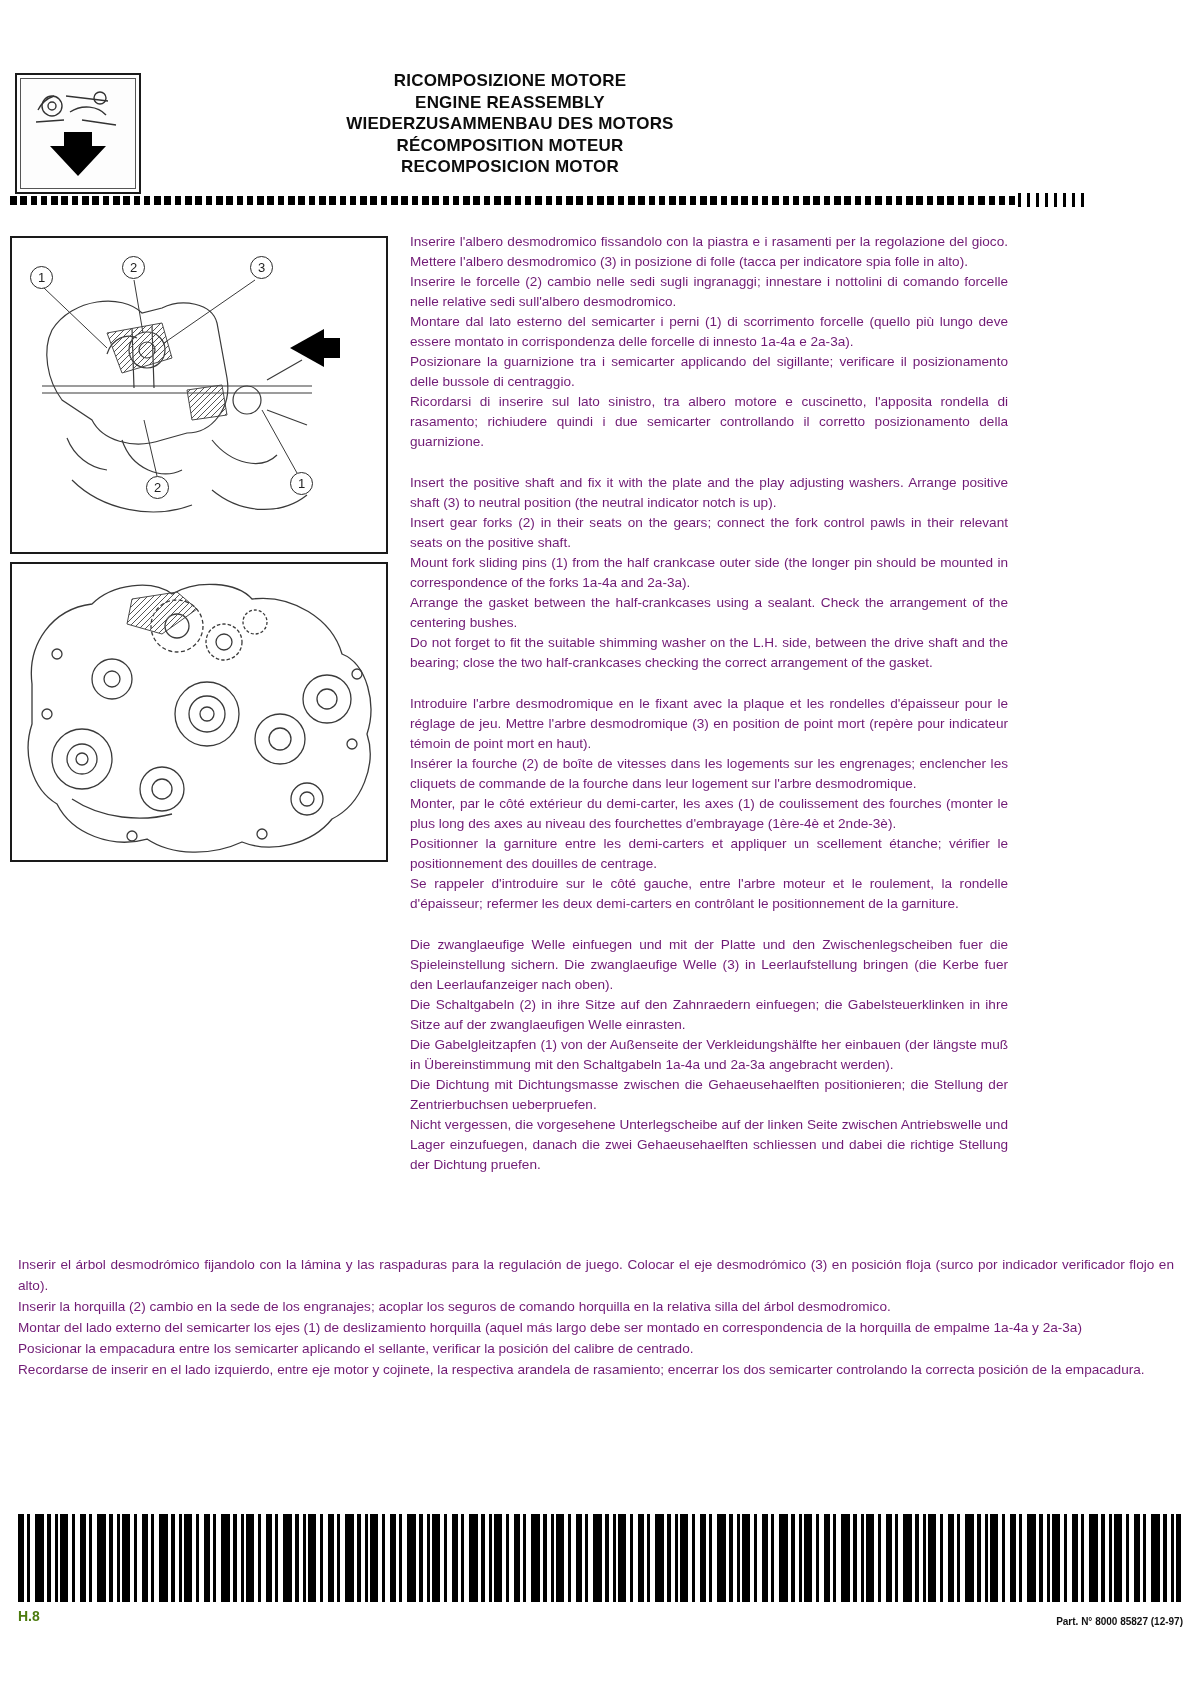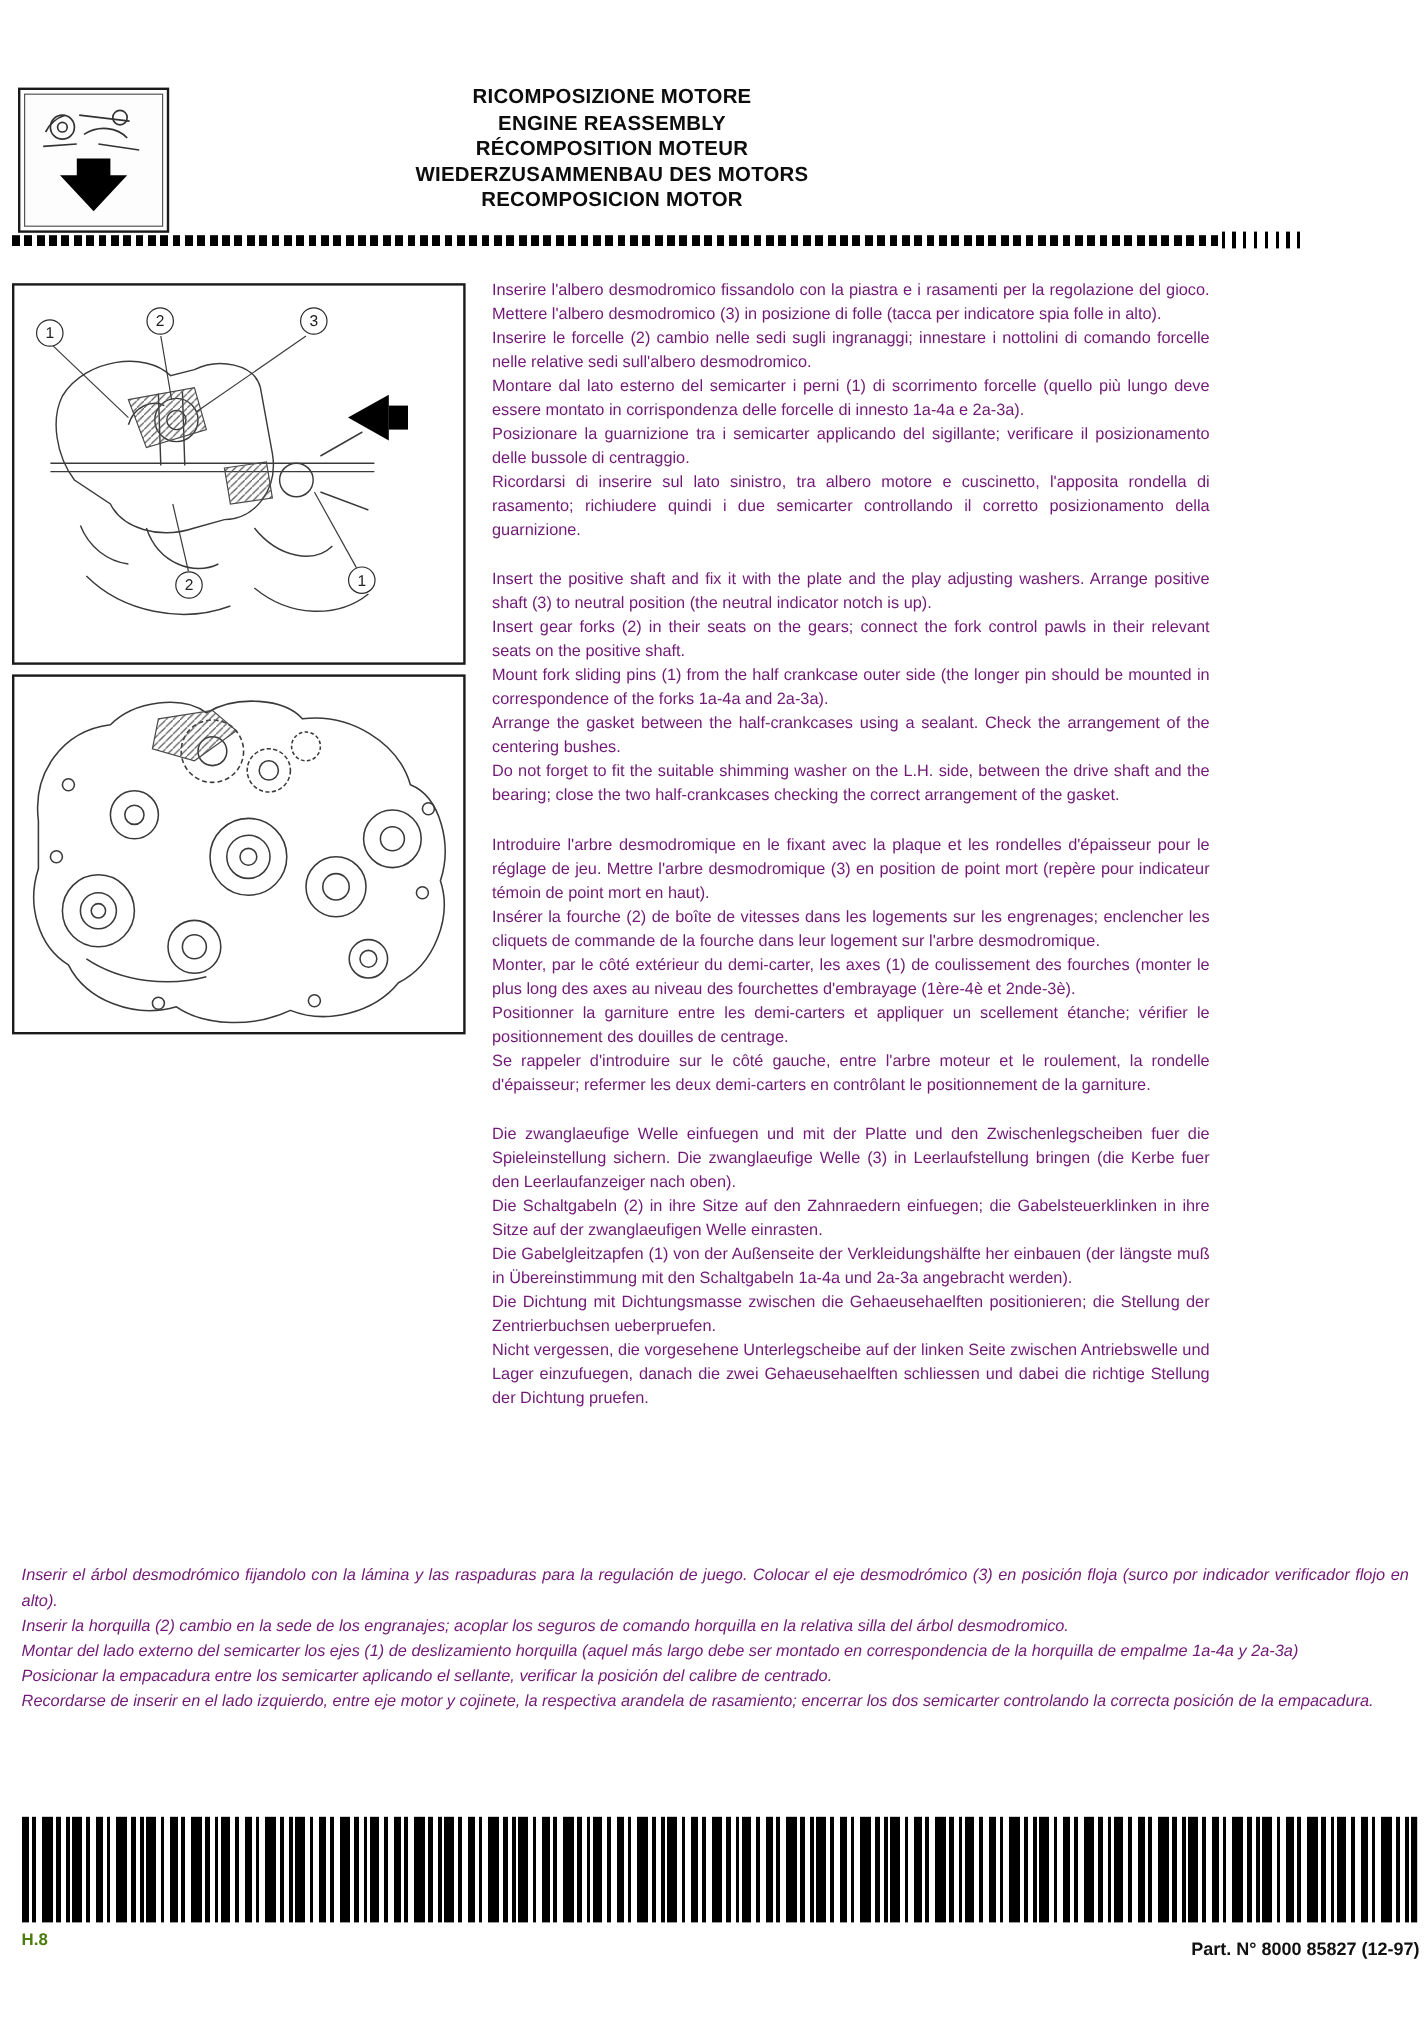--- a/index.html
+++ b/index.html
@@ -26,37 +26,37 @@
   .fig { border:2px solid #1a1a1a; background:#fff; }
   .fig1 { left:10px; top:190px; width:378px; height:318px; }
   .fig2 { left:10px; top:516px; width:378px; height:300px; }
   .callout { position:absolute; width:23px; height:23px; border:1.6px solid #2a2a2a; border-radius:50%;
     display:flex; align-items:center; justify-content:center; font-size:13px; color:#222; background:#fff; }
 
   
   .col-right { left:410px; top:186px; width:598px; }
   .lang-block { margin-bottom:21px; }
   .instr { font-size:13.6px; line-height:20px; text-align:justify; color:#701a75; }
-  .col-bottom { left:18px; top:1256px; width:1156px;font-style:italic; }
+  .col-bottom { left:18px; top:1208px; width:1156px; }
   .col-bottom .instr { line-height:21px; }
 
   
   .barcode { left:18px; top:1468px; width:1163px; height:88px;
     background:repeating-linear-gradient(90deg,
       #000 0 6px, #fff 6px 9px,
       #000 9px 12px, #fff 12px 17px,
       #000 17px 26px, #fff 26px 29px,
       #000 29px 33px, #fff 33px 37px,
       #000 37px 40px, #fff 40px 42px,
       #000 42px 50px, #fff 50px 54px,
       #000 54px 57px, #fff 57px 62px); }
 
   
   .page-code { left:18px; top:1562px; font-size:14px; font-weight:bold; color:#4d7c0f; }
-  .part-line { right:7px; top:1570px; font-size:15px; color:#111; text-align:right; }
+  .part-line { right:7px; top:1570px; font-size:10px; color:#111; text-align:right; }
   .part-number { font-weight:bold; }
   .edition { font-weight:bold; }
 </style>
 </head>
 <body>
 
 <div class="page">
 
   <div class="abs icon-box">
     <div class="icon-box-inner">
@@ -71,22 +71,22 @@
           <path d="M14,28 C18,20 24,16 30,14"></path>
         </g>
         <polygon fill="#000" points="40,50 68,50 68,64 82,64 54,94 26,64 40,64"></polygon>
       </svg>
     </div>
   </div>
 
   <div class="abs title-block">
     <div class="title-line">RICOMPOSIZIONE MOTORE</div>
     <div class="title-line">ENGINE REASSEMBLY</div>
+    <div class="title-line">WIEDERZUSAMMENBAU DES MOTORS</div>
     <div class="title-line">RÉCOMPOSITION MOTEUR</div>
-    <div class="title-line">WIEDERZUSAMMENBAU DES MOTORS</div>
     <div class="title-line">RECOMPOSICION MOTOR</div>
   </div>
 
   <div class="abs sep-squares"></div>
   <div class="abs sep-bars"></div>
 
   <div class="abs fig fig1">
     <svg width="374" height="314" viewBox="0 0 374 314">
       <defs>
         <pattern id="h1" patternUnits="userSpaceOnUse" width="6" height="6">

